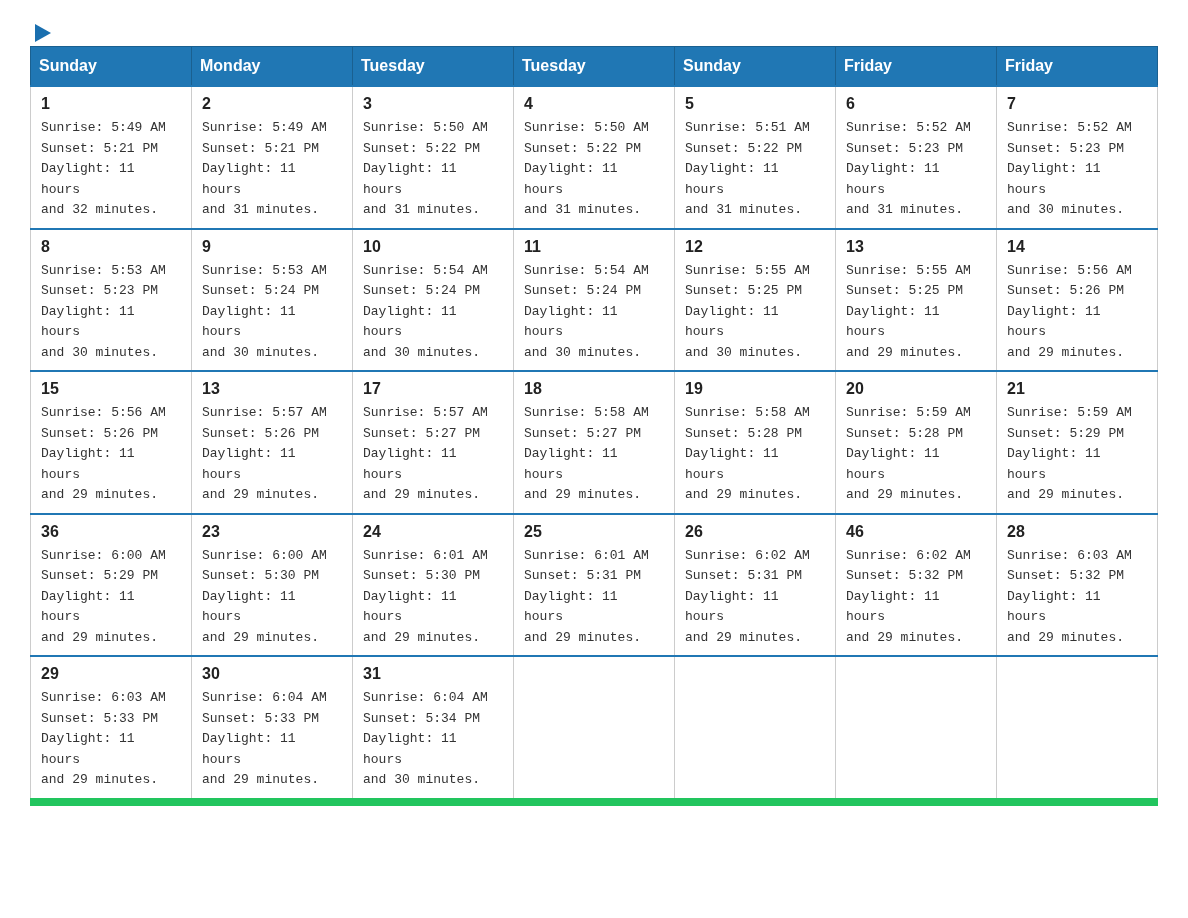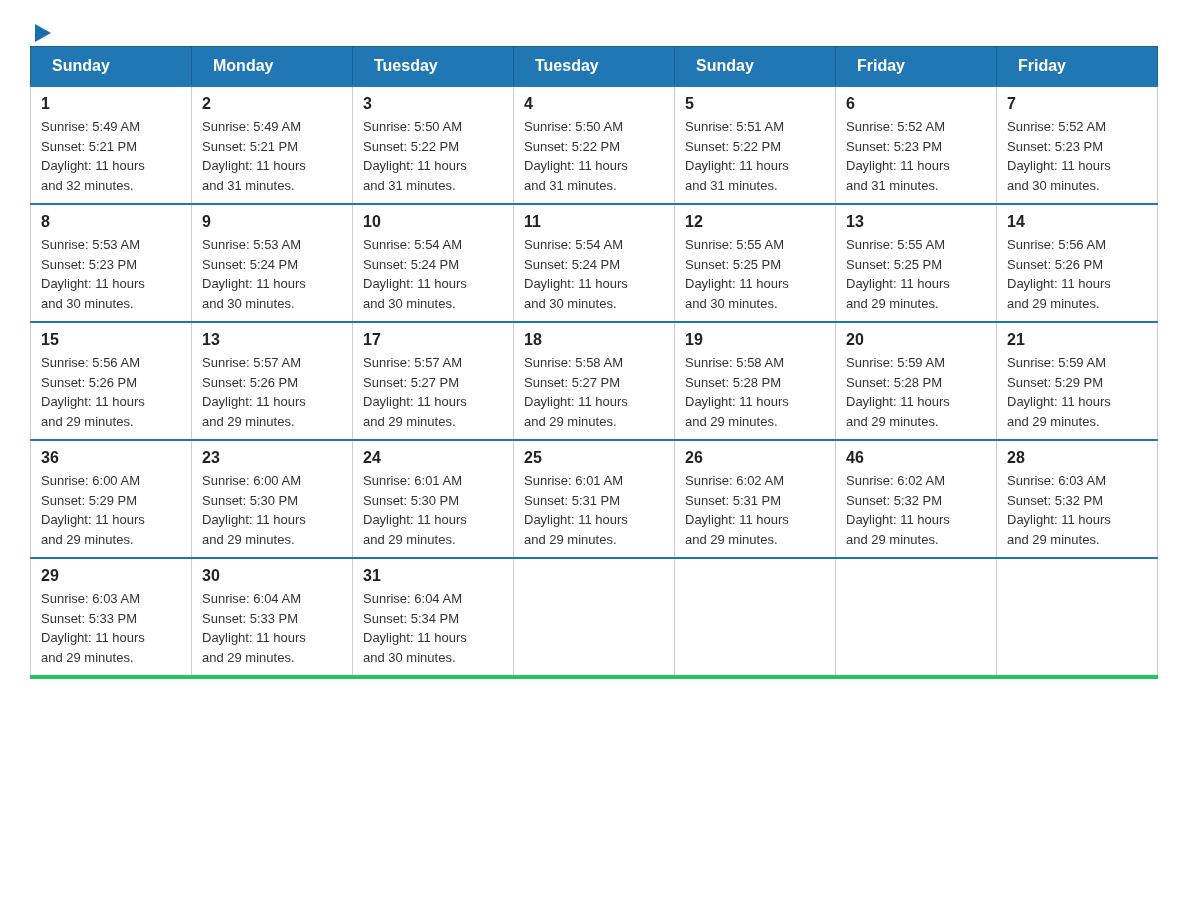--- a/index.html
+++ b/index.html
@@ -51,52 +51,53 @@
     .calendar {
       width: 100%;
       border-collapse: collapse;
       margin-top: 10px;
     }
     .calendar th {
       background-color: #2077b4;
       color: #fff;
       font-size: 16px;
       font-weight: 600;
-      padding: 10px 21px;
+      padding: 10px 8px;
       text-align: left;
       border: 1px solid #1a6090;
     }
     .calendar td {
       vertical-align: top;
       padding: 8px 10px;
       border-left: 1px solid #ccc;
       border-right: 1px solid #ccc;
       border-bottom: none;
       border-top: none;
       width: 14.28%;
       min-height: 100px;
     }
     .row-border-top td {
       border-top: 2px solid #2077b4;
     }
     .calendar tr:last-child td {
-      border-bottom: 4px solid #22c55e;
+      border-bottom: 8px solid #22c55e;
       margin-top: 27px;
     }
     .day-num {
       font-size: 16px;
       font-weight: bold;
       color: #222;
       display: block;
       margin-bottom: 4px;
     }
     .day-info {
       font-size: 13px;
       color: #333;
       line-height: 1.5;
+      font-family: Liberation Mono, monospace;
     }
     .empty-cell {
       background: #fff;
     }
   </style>
 </head>
 <body>
 
 <div class="header-row">
   <div class="logo">

